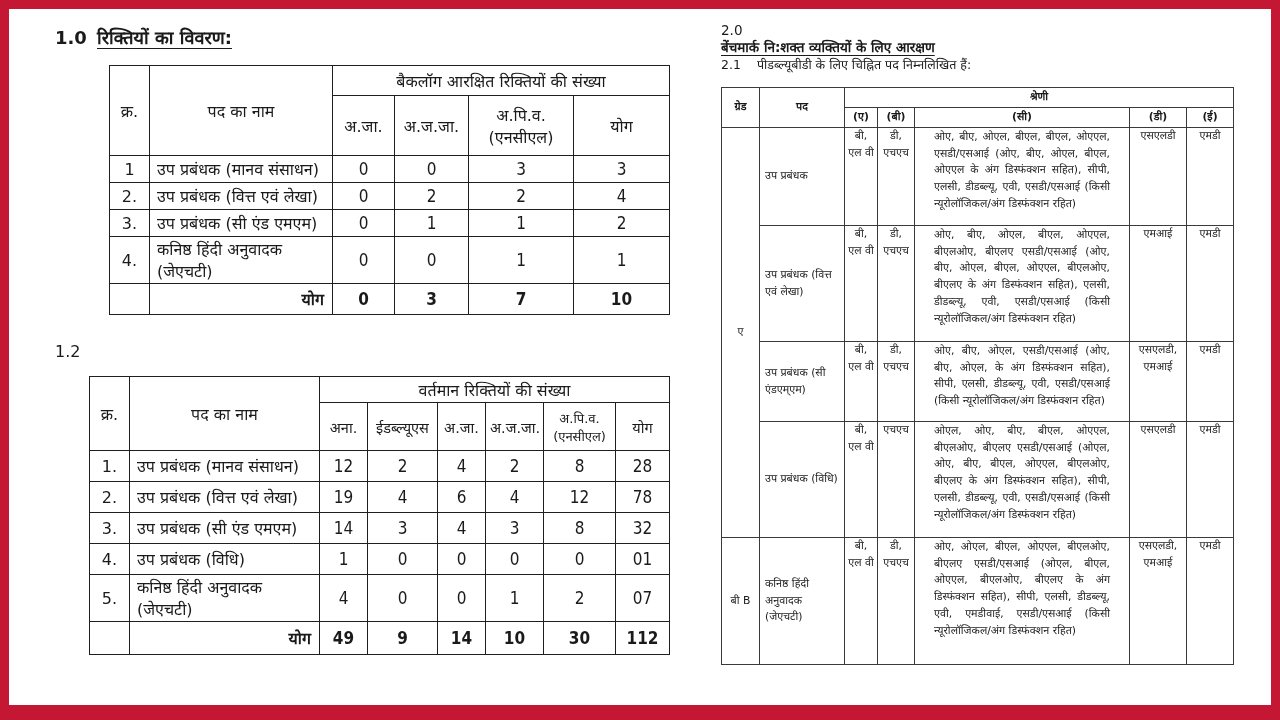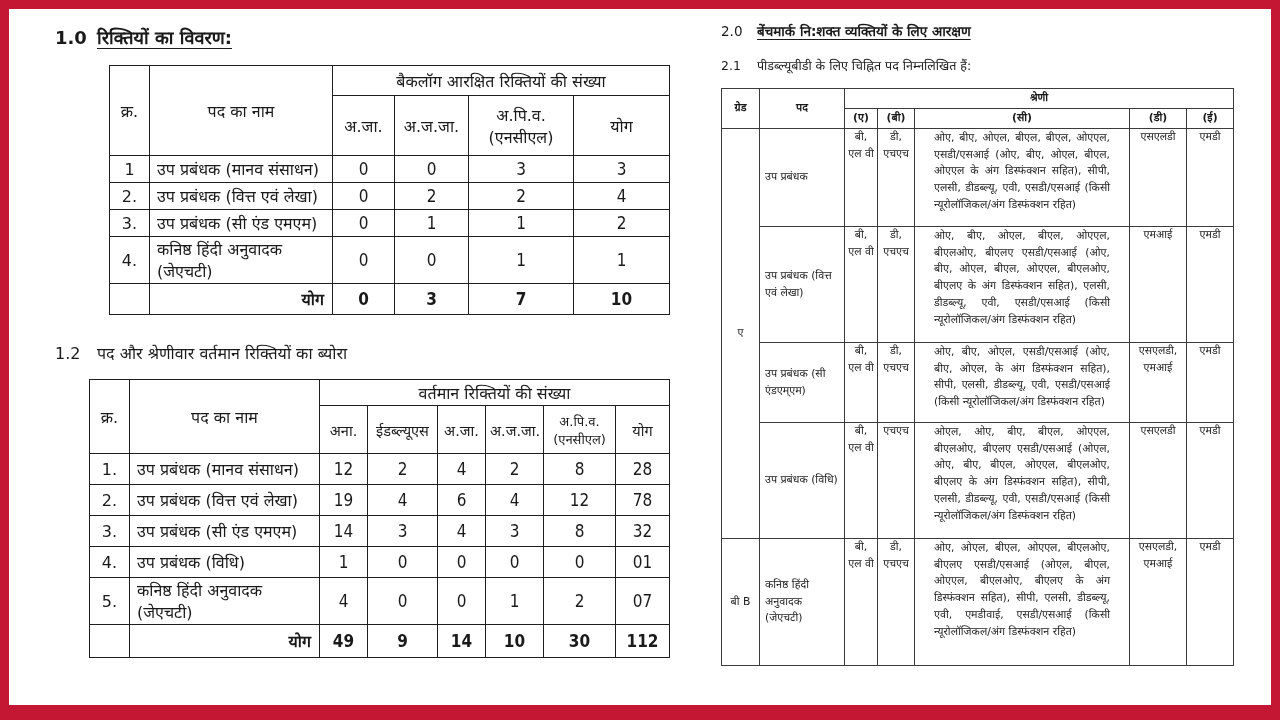--- a/index.html
+++ b/index.html
@@ -21,24 +21,24 @@
   
   .col-left  { width:700px; padding:16px 0 0 46px; flex:none; }
   .col-right { flex:1; padding:13px 0 0 12px; }
 
   
   .hrow { display:flex; align-items:baseline; }
   .hrow .hnum { width:42px; flex:none; }
   .h-main { font-size:18px; font-weight:bold; }
   .h-main .htitle { text-decoration:underline; text-underline-offset:4px; }
   .h-sub  { font-size:16px; margin-top:27px; }
-  .hr-main { font-size:13.5px; font-weight:bold; }
+  .hr-main { font-size:13.5px; font-weight:bold;flex-direction:column; }
   .hr-main .hnum { width:36px; font-weight:normal; }
   .hr-main .htitle { text-decoration:underline; text-underline-offset:3px; }
-  .hr-sub { font-size:12.5px; margin-top:17px; }
+  .hr-sub { font-size:12.5px; }
   .hr-sub .hnum { width:36px; }
 
   
   table { border-collapse:collapse; table-layout:fixed; }
   .t th, .t td { border:1.6px solid #1f1f1f; padding:1px 4px; }
   .t th { font-weight:normal; text-align:center; }
   .t { font-size:16px; }
   .t .c { text-align:center; }
   .t .num { font-size:17px; font-stretch:condensed; }
   .t .post { padding-left:7px; }
@@ -144,21 +144,20 @@
           <td class="c num">0</td>
           <td class="c num">3</td>
           <td class="c num">7</td>
           <td class="c num">10</td>
         </tr>
       </tbody>
     </table>
 
     <div class="hrow h-sub">
       <span class="hnum">1.2</span>
-      <span>पद और श्रेणीवार वर्तमान रिक्तियों का ब्योरा</span>
     </div>
 
     <table class="t tbl2">
       <colgroup>
           <col style="width:40px">
           <col style="width:190px">
           <col style="width:48px">
           <col style="width:70px">
           <col style="width:48px">
           <col style="width:58px">

